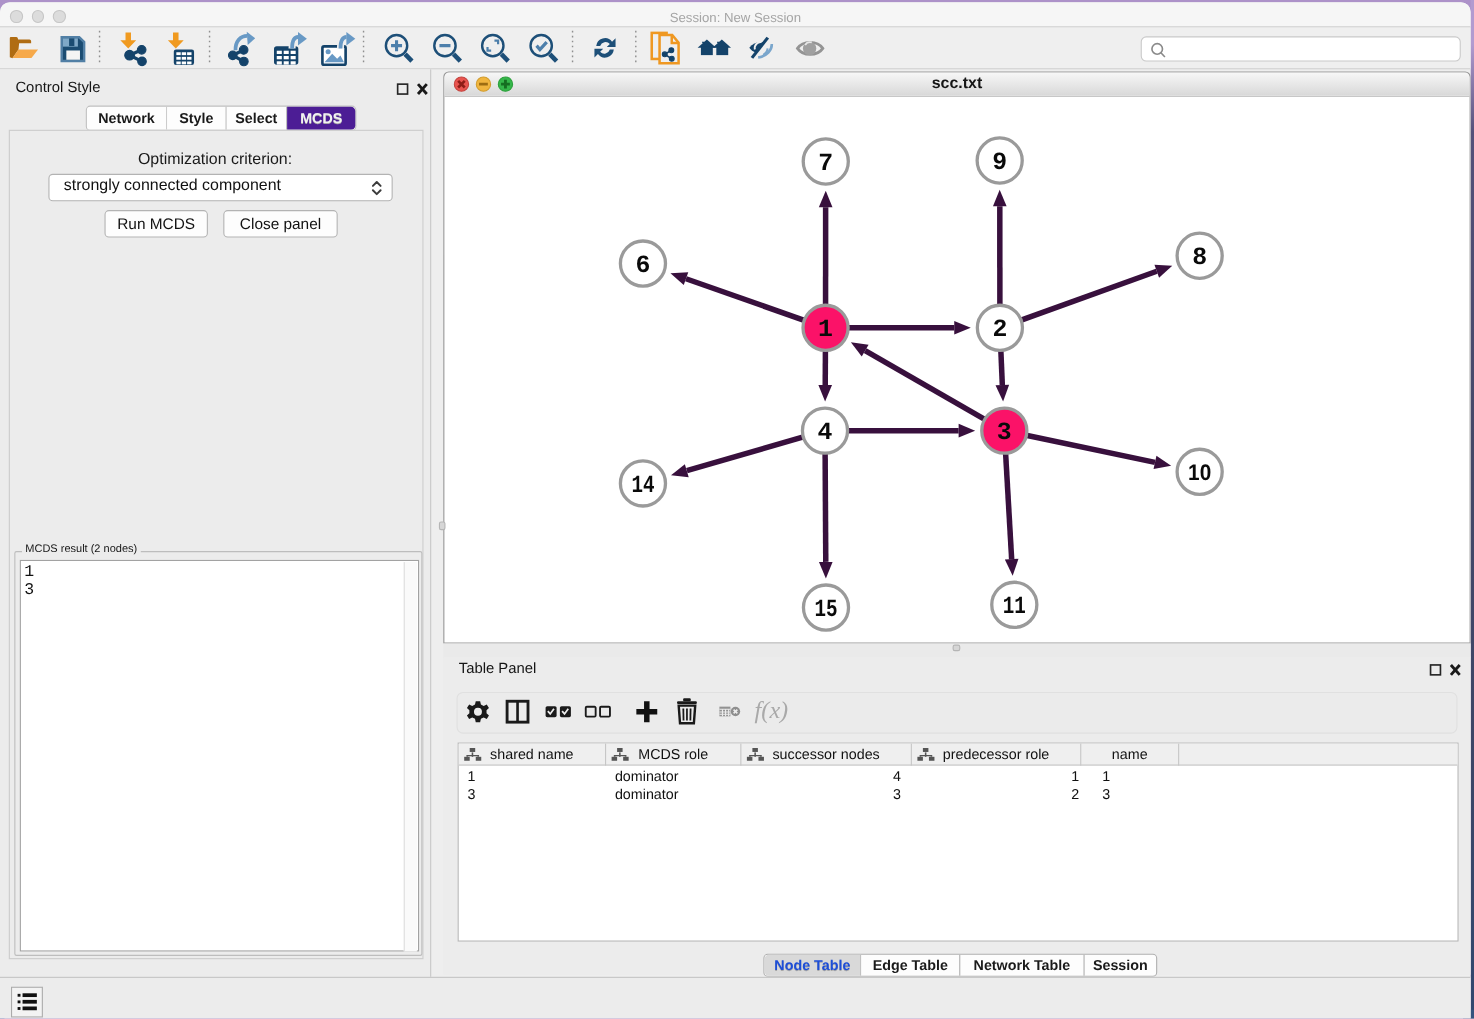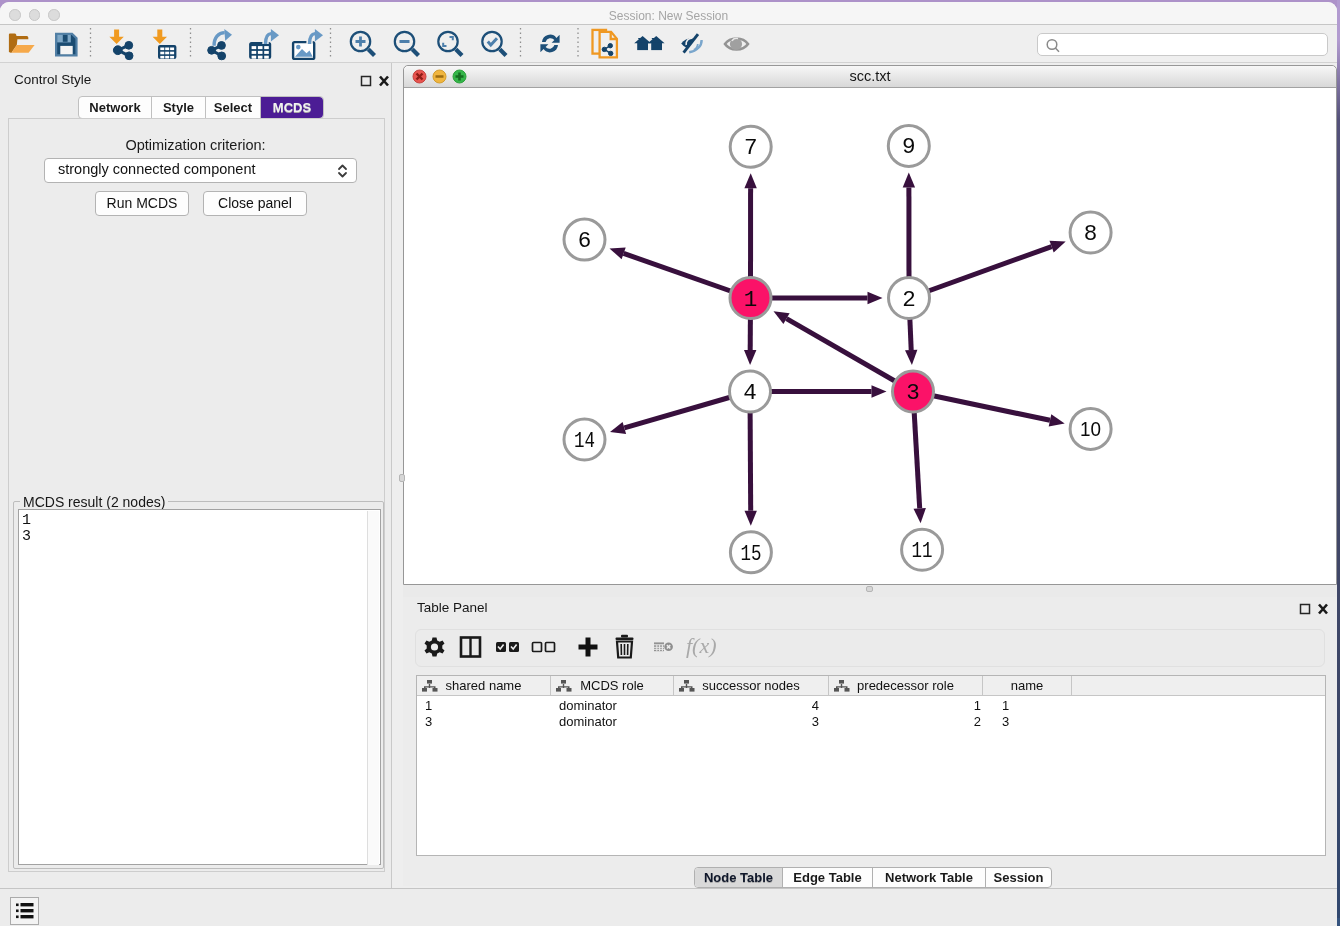--- a/index.html
+++ b/index.html
@@ -14,31 +14,31 @@
 #search { left:1037px; top:8px; width:291px; height:23px; background:#fff; border:1px solid #c9c9c9; border-radius:5px; }
 
 
 #cp { left:0; top:61px; width:392px; height:826px; background:#ececec; border-right:1px solid #c9c9c9; }
 #cphead { left:14px; top:9px; font-size:13.5px; color:#161616; }
 #cppanel { left:8px; top:55px; width:377px; height:754px; border:1px solid #cdcdcd; background:#ececec; }
 #optlabel { left:0; width:100%; top:74px; text-align:center; font-size:14.5px; color:#1a1a1a; }
 #dropdown { left:44px; top:95px; width:313px; height:25px; background:#fff; border:1px solid #b3b3b3; border-radius:4px; font-size:14.5px; color:#111; line-height:21px; padding-left:13px; }
 .btn { top:128px; height:25px; background:#fdfdfd; border:1px solid #b3b3b3; border-radius:4px; font-size:14px; color:#111; text-align:center; line-height:22px; }
 #fieldset { left:13px; top:438px; width:371px; height:368px; border:1px solid #bdbdbd; border-radius:2px; }
-#legend { left:6px; top:-8px; background:#ececec; padding:0 3px; font-size:14px; color:#161616; }
+#legend { left:6px; top:-8px; background:#ececec; padding:0 3px; font-size:10px; color:#161616; }
 #mcdsbox { left:4px; top:7px; width:363px; height:356px; background:#fff; border:1px solid #a2a2a2; font-family:"Liberation Mono", monospace; font-size:15px; color:#111; padding:3px 0 0 3px; line-height:16px; }
 #mcdssb { right:1px; top:1px; width:12px; height:354px; background:#fafafa; border-left:1px solid #dedede; }
 
 
 #status { left:0; top:886px; width:100%; height:38px; background:#ececec; border-top:1px solid #c5c5c5; }
 #listbtn { left:10px; top:8px; width:29px; height:28px; background:#f3f3f3; border:1px solid #ababab; }
 #membtn { left:1254px; top:11px; width:63px; height:23px; background:#fafafa; border:1px solid #9b9b9b; border-radius:2px; font-size:12px; color:#111;margin-top:40px; }
 
 
-#netwin { left:403px; top:63px; width:934px; height:520px; border:1px solid #979797; border-radius:5px 5px 0 0; background:#fff; }
+#netwin { left:403px; top:63px; width:934px; height:520px; border:1px solid #979797; border-radius:5px 5px 0 0; background:#fff;font-weight:bold; }
 #nettitle { left:0; top:0; width:100%; height:22px; background:linear-gradient(#f7f7f7,#d8d8d8); border-bottom:1px solid #a2a2a2; border-radius:5px 5px 0 0; }
 #netname { width:100%; top:2px; text-align:center; font-size:14.5px; color:#161616; }
 #splitter { left:403px; top:583px; width:934px; height:13px; background:#eaeaea; }
 .grip { background:#d6d6d6; border:1px solid #b5b5b5; border-radius:2px; }
 
 
 #tp { left:403px; top:595px; width:934px; height:289px; background:#ececec; }
 #tphead { left:14px; top:3px; font-size:13.5px; color:#161616; }
 #tptools { left:0; top:0; }
 #tbl { left:13px; top:78px; width:910px; height:181px; background:#fff; border:1px solid #b5b5b5; }
@@ -437,21 +437,21 @@
       <div class="td" style="left:257px; width:145px; top:22px; text-align:right;">4</div>
       <div class="td" style="left:412px; width:152px; top:22px; text-align:right;">1</div>
       <div class="td" style="left:585px; top:22px;">1</div>
       <div class="td" style="left:8px; top:38px;">3</div>
       <div class="td" style="left:142px; top:38px;">dominator</div>
       <div class="td" style="left:257px; width:145px; top:38px; text-align:right;">3</div>
       <div class="td" style="left:412px; width:152px; top:38px; text-align:right;">2</div>
       <div class="td" style="left:585px; top:38px;">3</div>
     </div>
     <div class="abs" style="left:291px; top:270px; width:358px; height:21px; background:#fdfdfd; border:1px solid #b0b0b0; border-radius:4px; display:flex; font-size:13px; font-weight:600; color:#1a1a1a; text-align:center; line-height:19px;">
-      <div style="width:88px; background:#d9d9d9; color:#0f172a; text-shadow:0 1px 0 #a8a8a8; border-right:1px solid #b0b0b0; border-radius:4px 0 0 4px;">Node Table</div>
+      <div style="width:88px; background:#d9d9d9; color:#1d4ed8; text-shadow:0 1px 0 #a8a8a8; border-right:1px solid #b0b0b0; border-radius:4px 0 0 4px;">Node Table</div>
       <div style="width:90px; border-right:1px solid #b0b0b0;">Edge Table</div>
       <div style="width:113px; border-right:1px solid #b0b0b0;">Network Table</div>
       <div style="flex:1;">Session</div>
     </div>
   </div>
   <div id="status" class="abs">
     <div id="listbtn" class="abs">
       <svg width="27" height="26" viewBox="0 0 27 26">
         <g fill="#111">
           <rect x="5" y="5.5" width="2.6" height="2.6"></rect>

